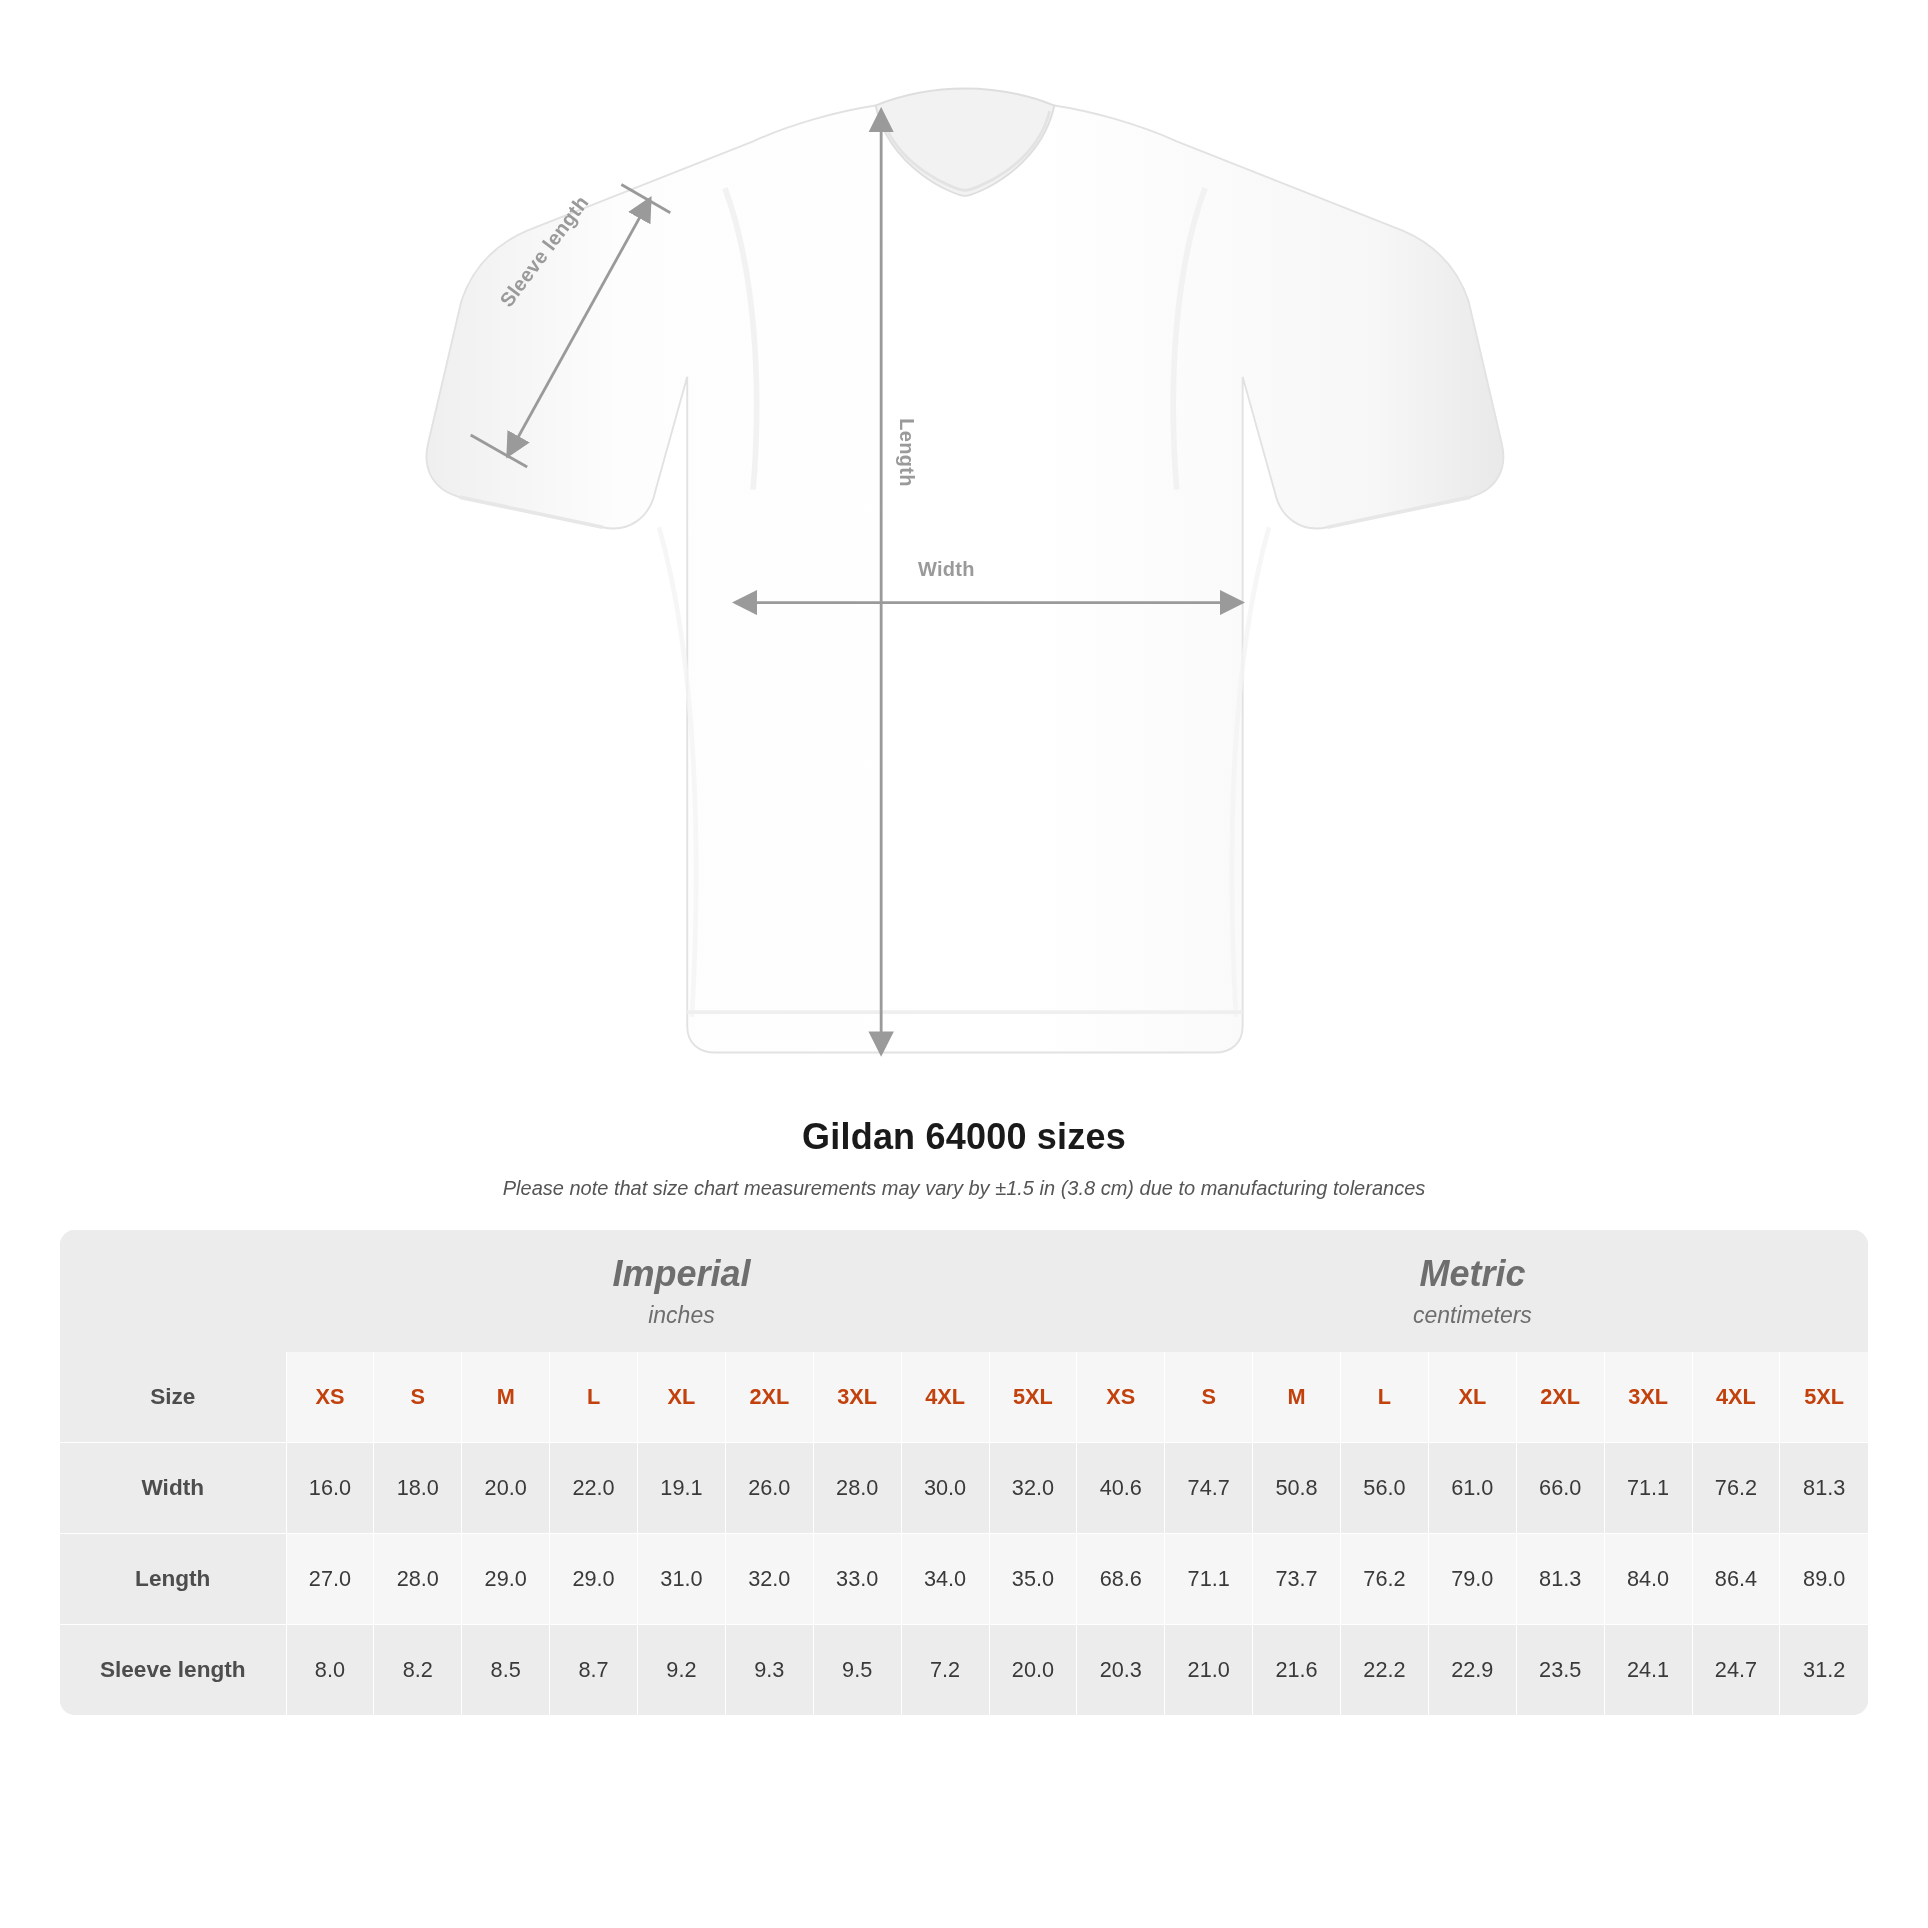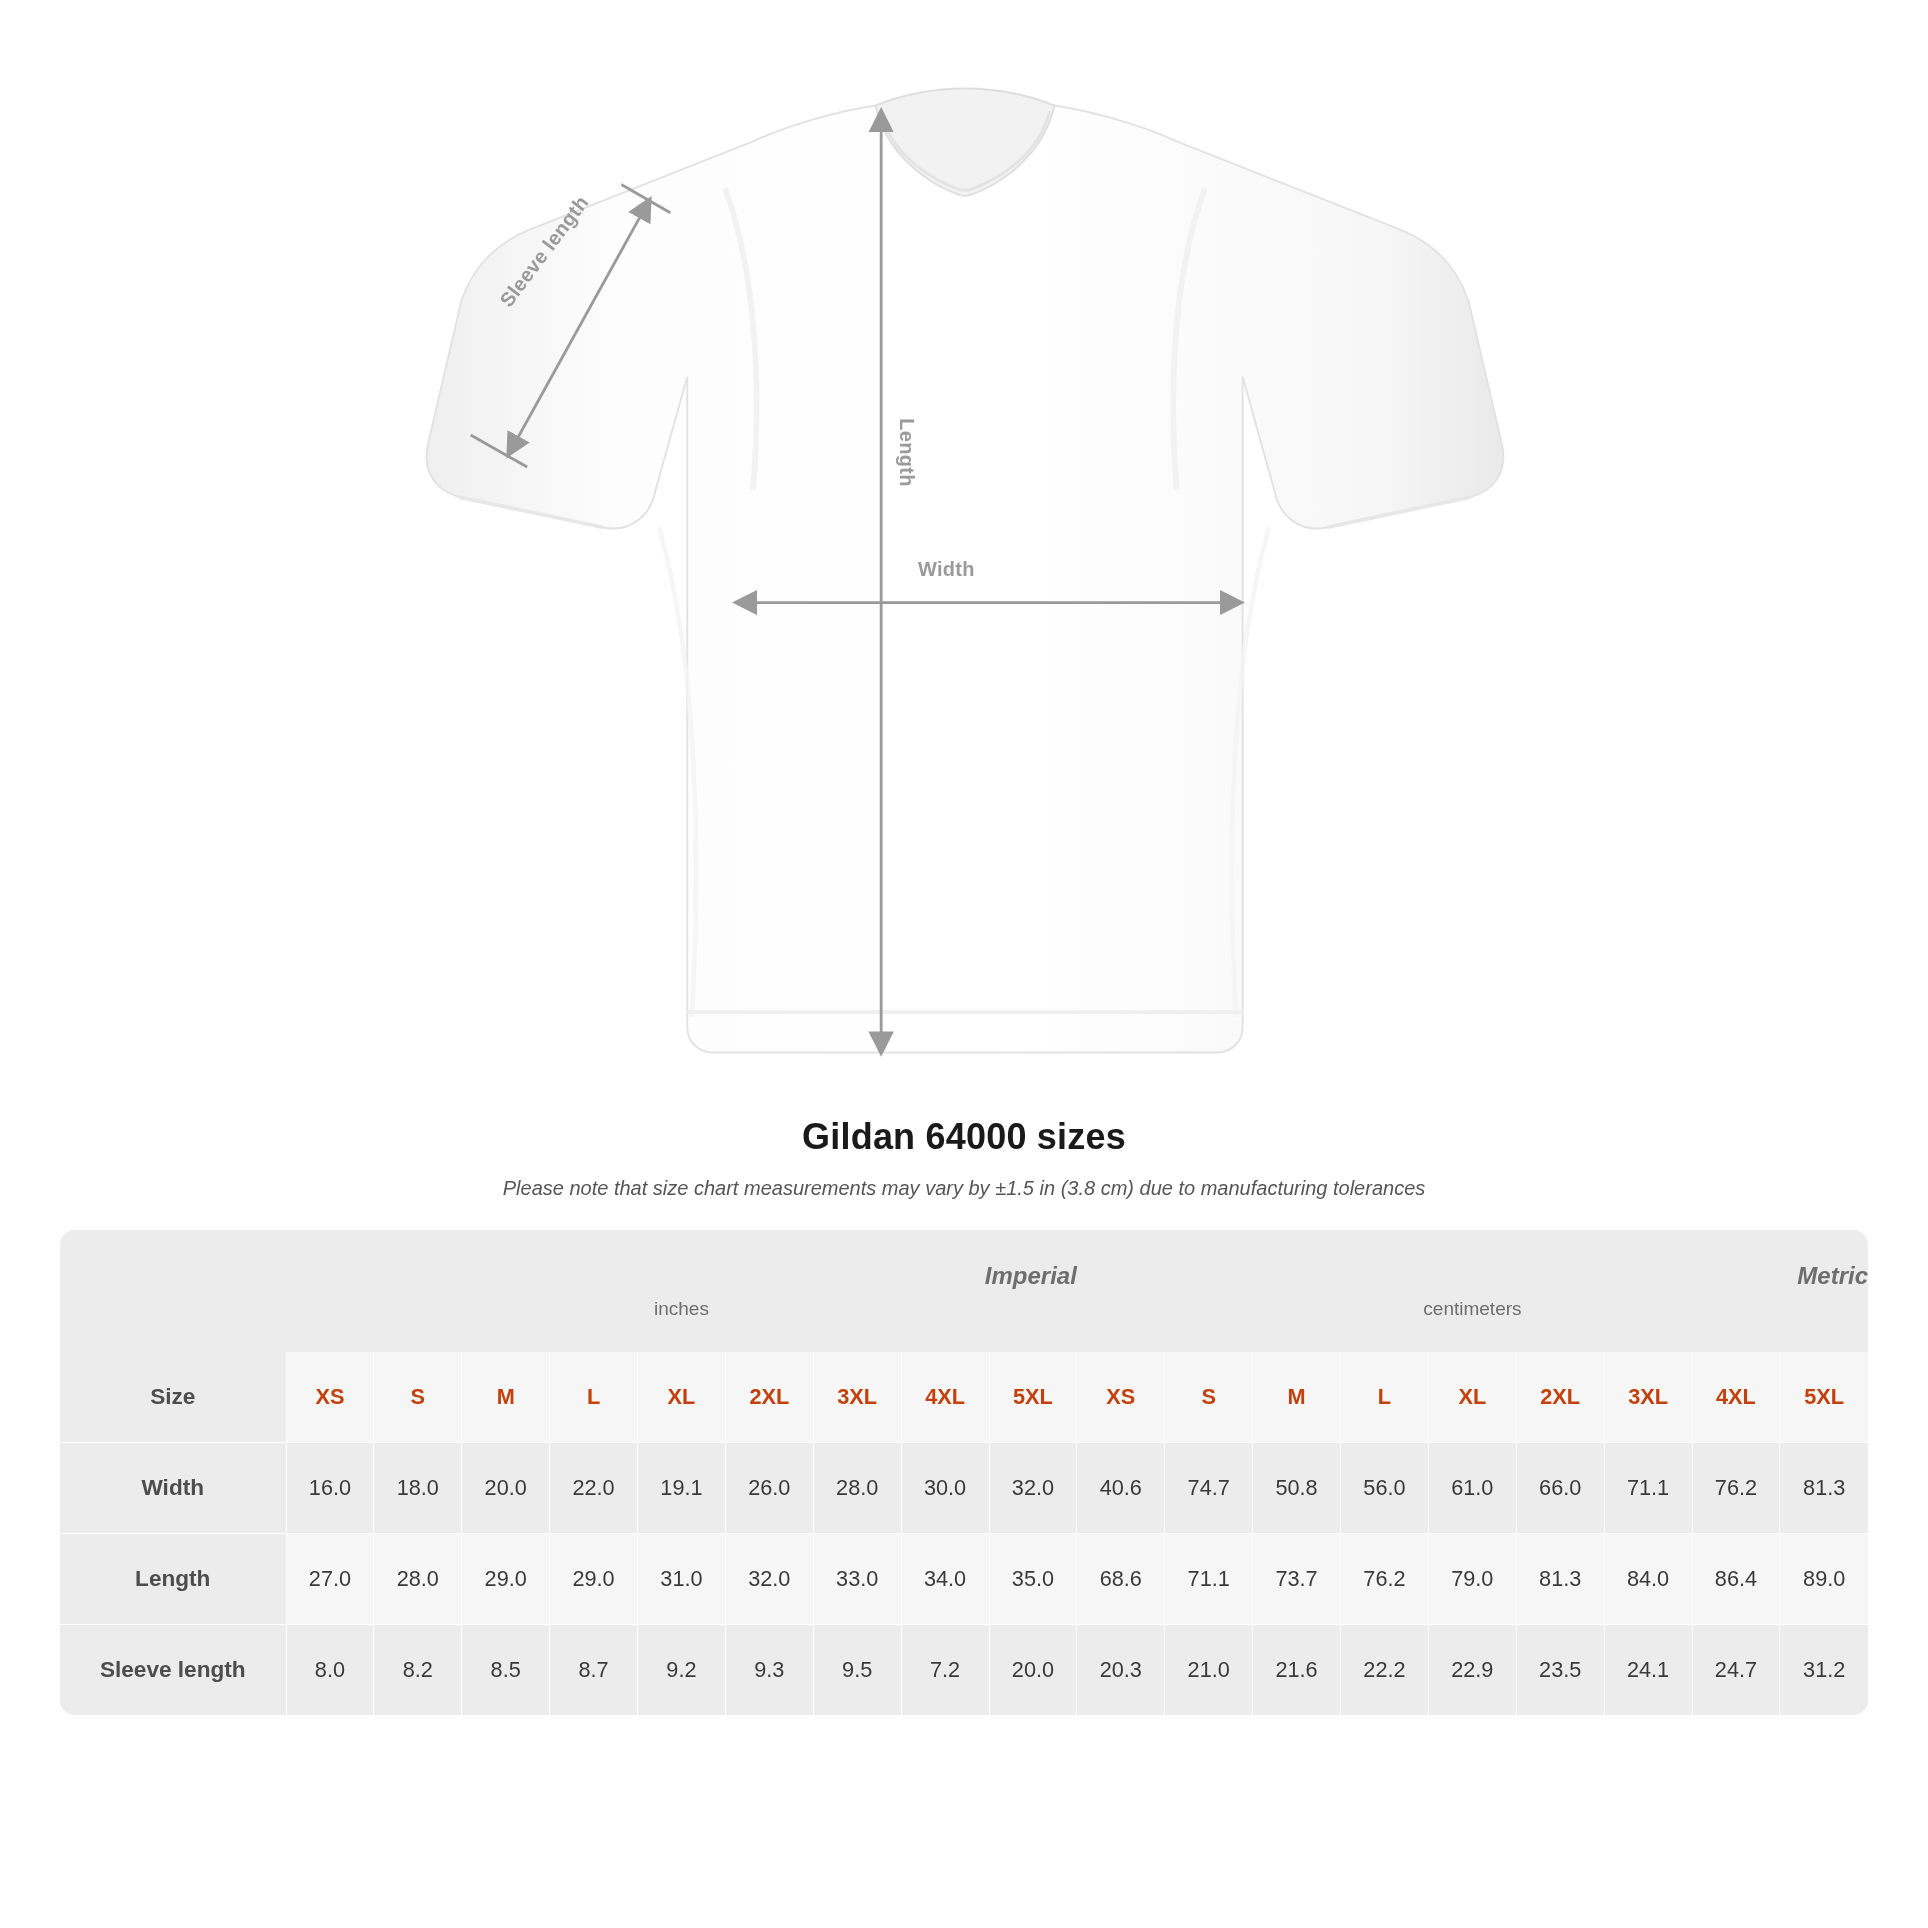--- a/index.html
+++ b/index.html
@@ -90,28 +90,28 @@
     padding: 0;
     margin: 0;
   }
   .unit-head {
     height: 122px;
     background: #ececec;
     text-align: center;
     vertical-align: middle;
   }
   .unit-title {
-    font-size: 24px;
+    font-size: 36px;
     font-weight: bold;
     font-style: italic;
     color: #6e6e6e;
-    text-align: right;
   }
   .unit-sub {
-    font-size: 19px;
+    font-size: 23px;
+    font-style: italic;
     color: #6e6e6e;
     margin-top: 7.5px;
   }
   .row-head-cell {
     background: #ececec;
   }
   .hdr-row td {
     height: 90px;
     text-align: center;
     vertical-align: middle;

